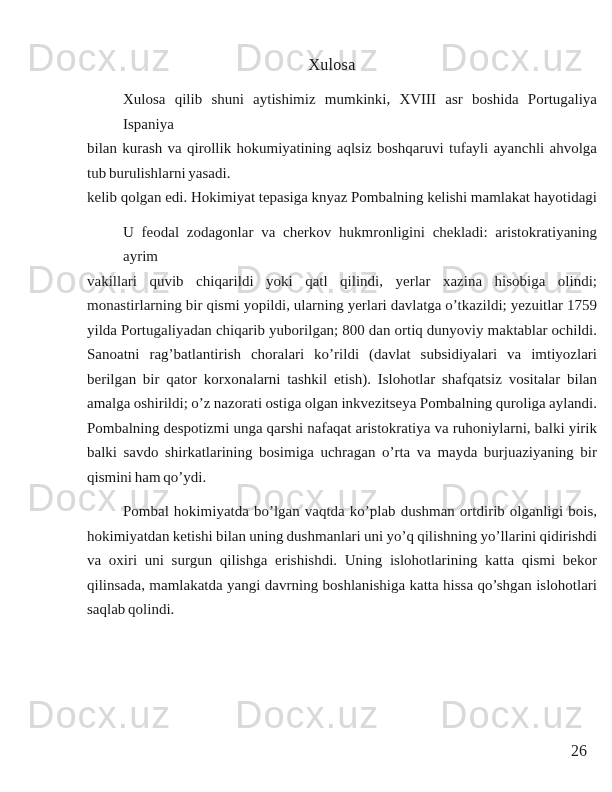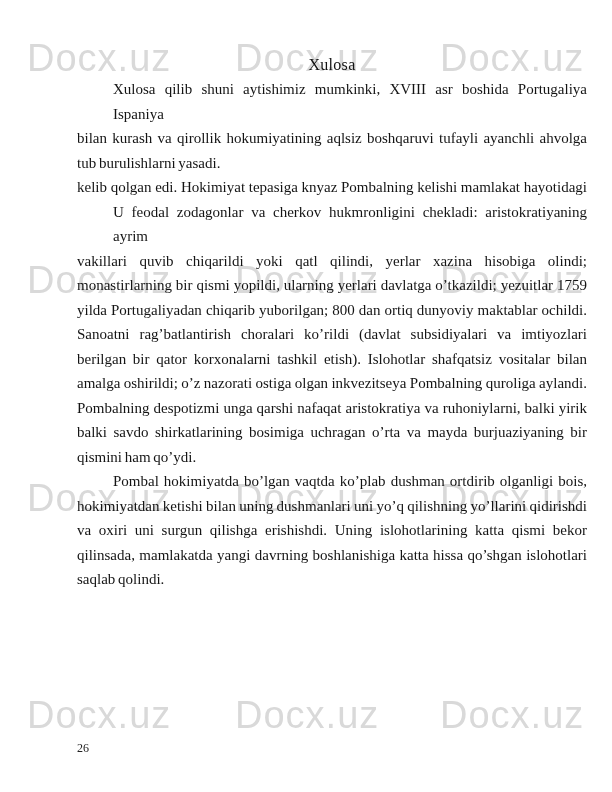--- a/index.html
+++ b/index.html
@@ -30,40 +30,40 @@
     z-index: 2;
     color: #141414;
   }
   .doc-title {
     text-align: center;
     font-weight: normal;
     font-size: 16px;
     line-height: 25px;
     letter-spacing: 0.3px;
   }
-  .para { margin: 0; }
+  .para { margin: 10px; }
   .line {
     font-size: 15px;
     line-height: 24.5px;
     width: 510px;
     text-align: justify;
     text-align-last: justify;
     word-spacing: -1px;
     white-space: normal;
   }
   .line.first-line { padding-left: 36px; width: 474px; }
   .line.last-line { text-align: left; text-align-last: left; }
   .page-number {
     position: absolute;
     left: 77px;
     top: 741px;
     width: 510px;
     z-index: 2;
-    text-align: left;
-    font-size: 12px;
+    text-align: right;
+    font-size: 16px;
     line-height: 1.2;
     color: #222222;
   }
 </style>
 </head>
 <body>
 
 <div class="page">
   <div class="watermark-layer" id="watermark-layer">
       <span class="watermark" style="left: 27px; top: 39px; color: rgb(217, 217, 217);">Docx.uz</span>

